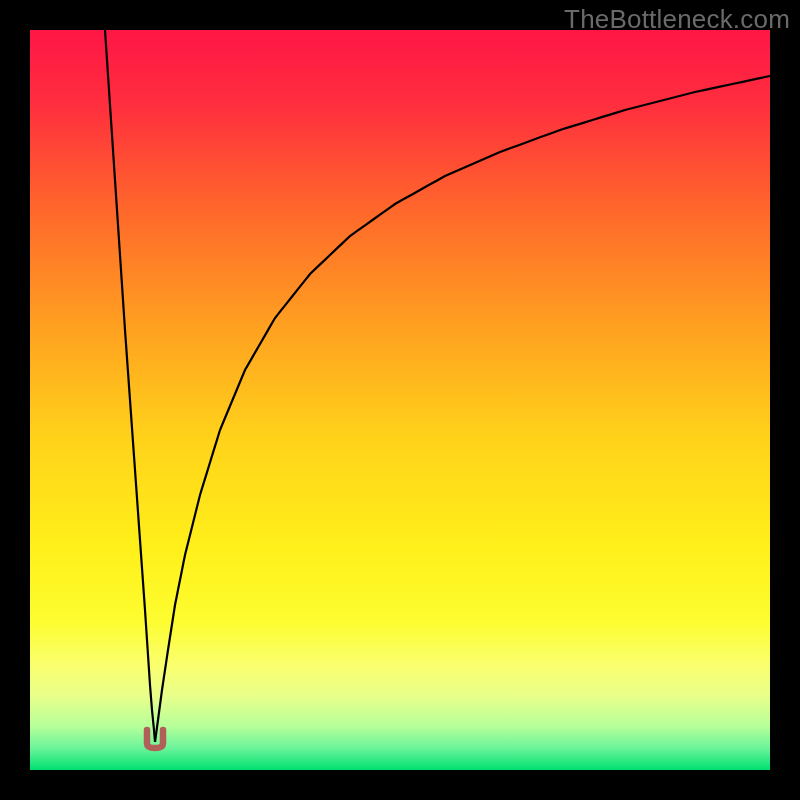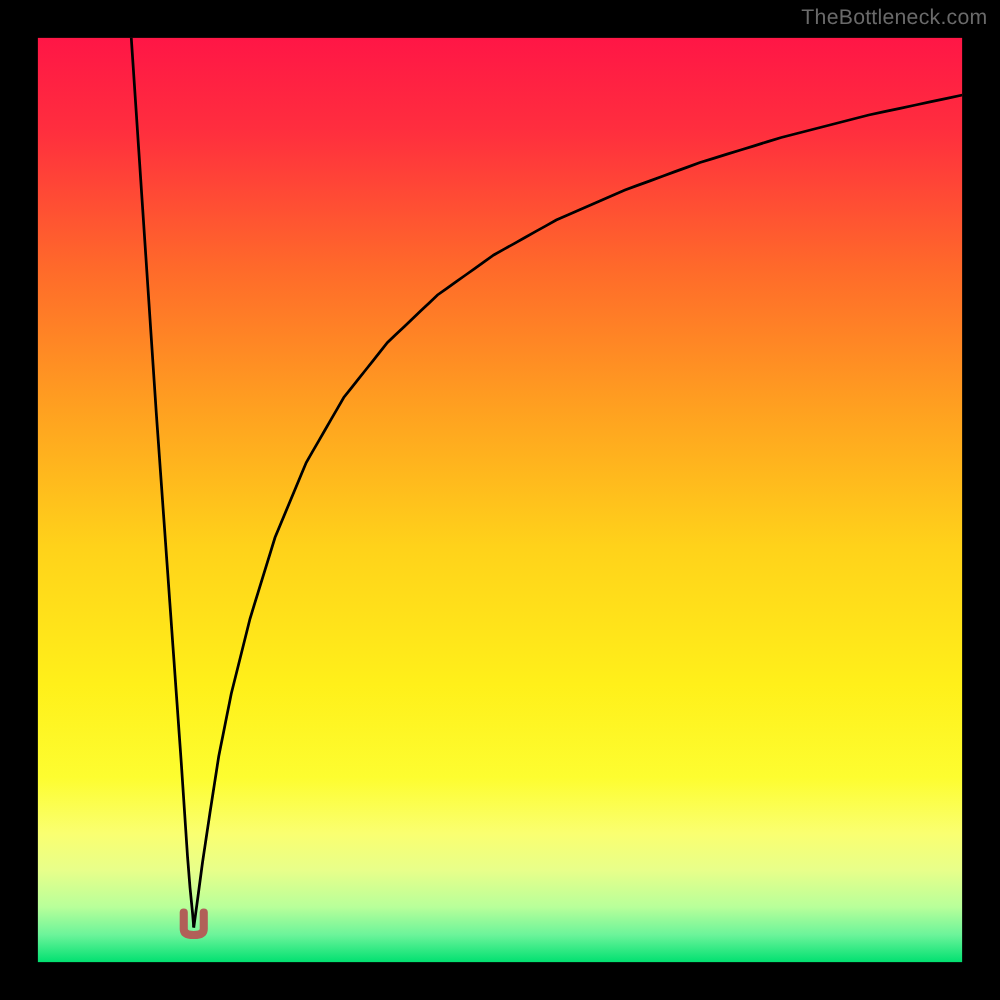--- a/index.html
+++ b/index.html
@@ -15,21 +15,21 @@
     position: absolute;
     left: 0; top: 0;
     width: 800px; height: 800px;
     background: #000;
   }
   .watermark {
     position: absolute;
     top: 4px;
     right: 10px;
     color: #6a6a6a;
-    font-size: 17px;
+    font-size: 26px;
     font-weight: 400;
     letter-spacing: 0.2px;
     user-select: none;
   }
   .plot-area {
     position: absolute;
     left: 30px;
     top: 30px;
     width: 740px;
     height: 740px;

